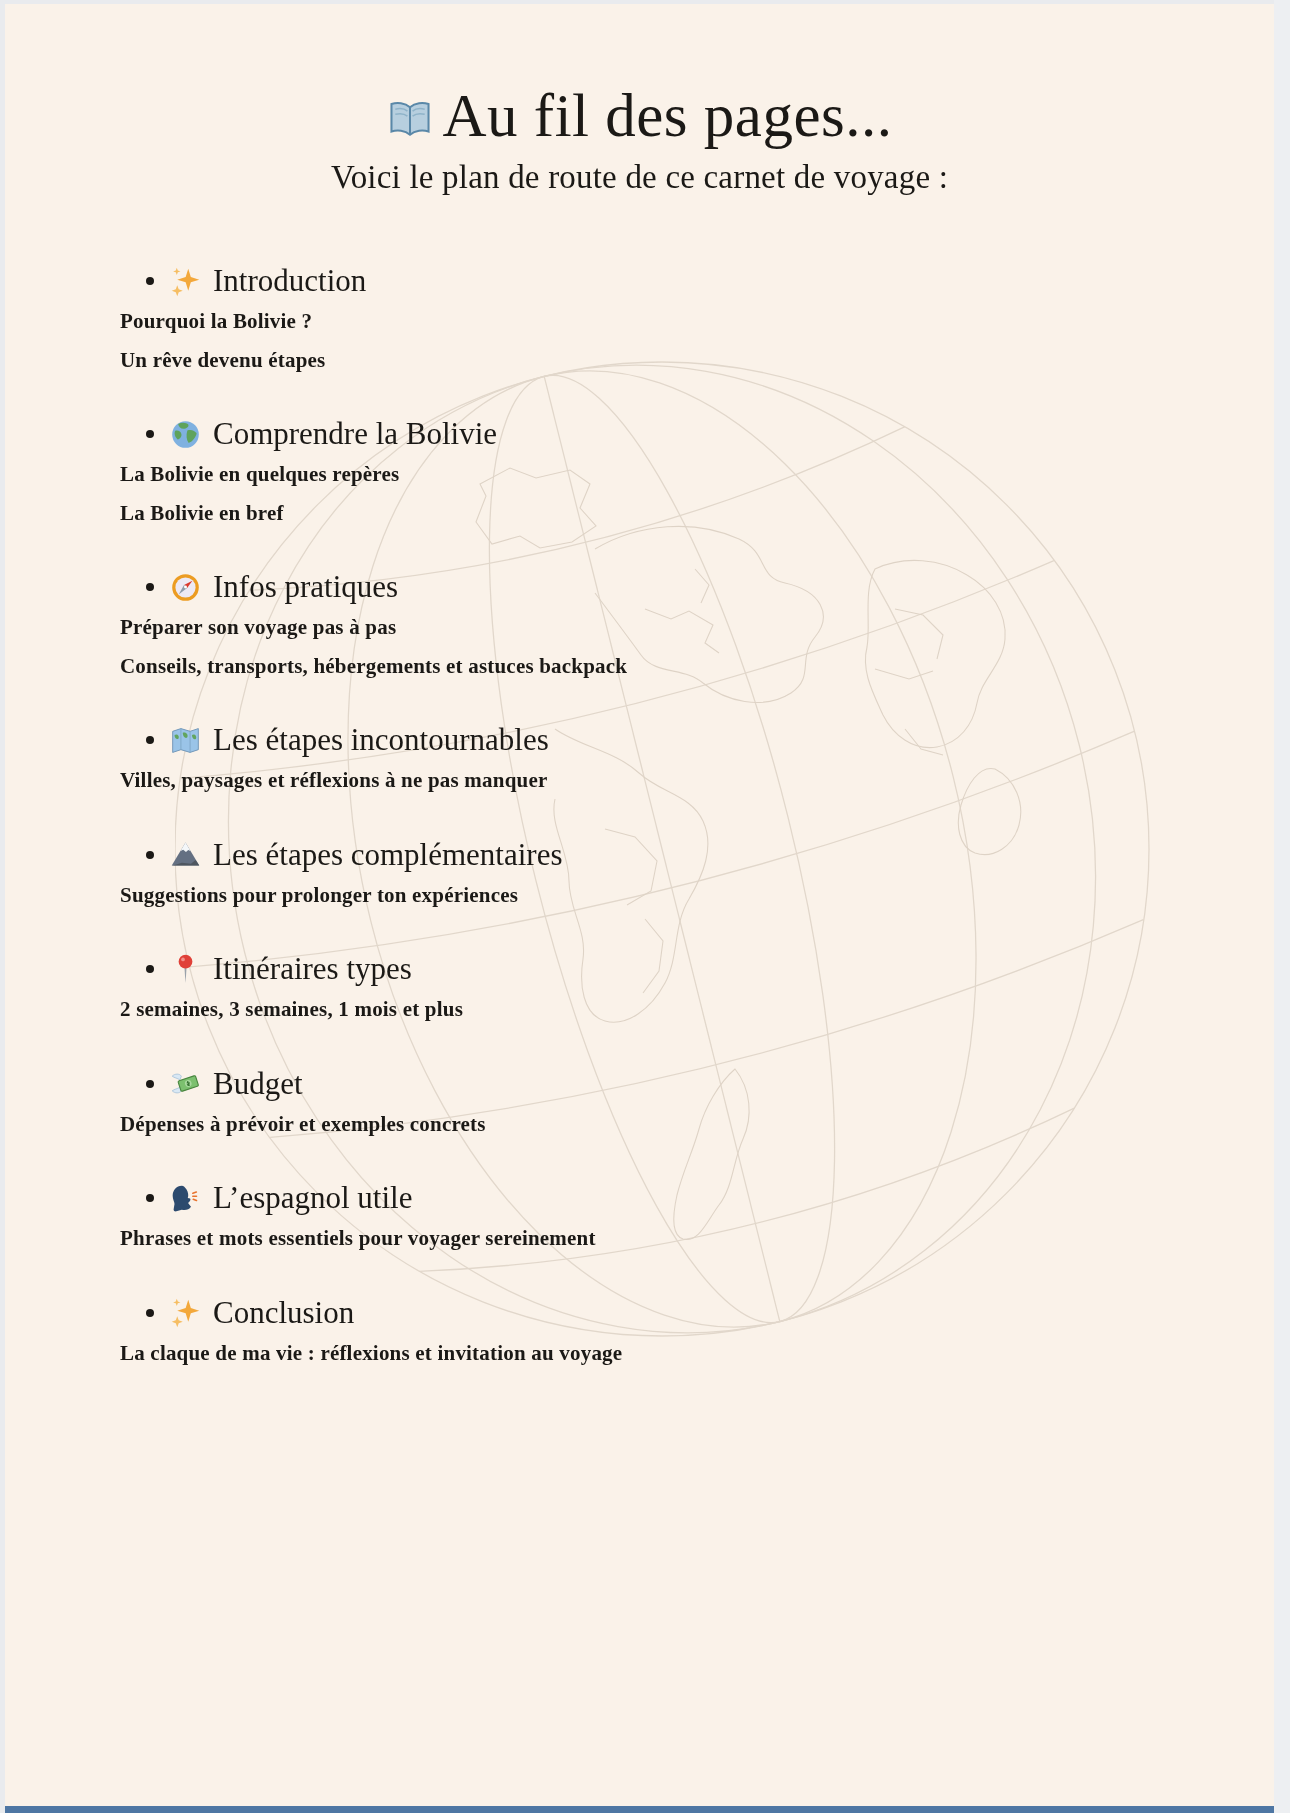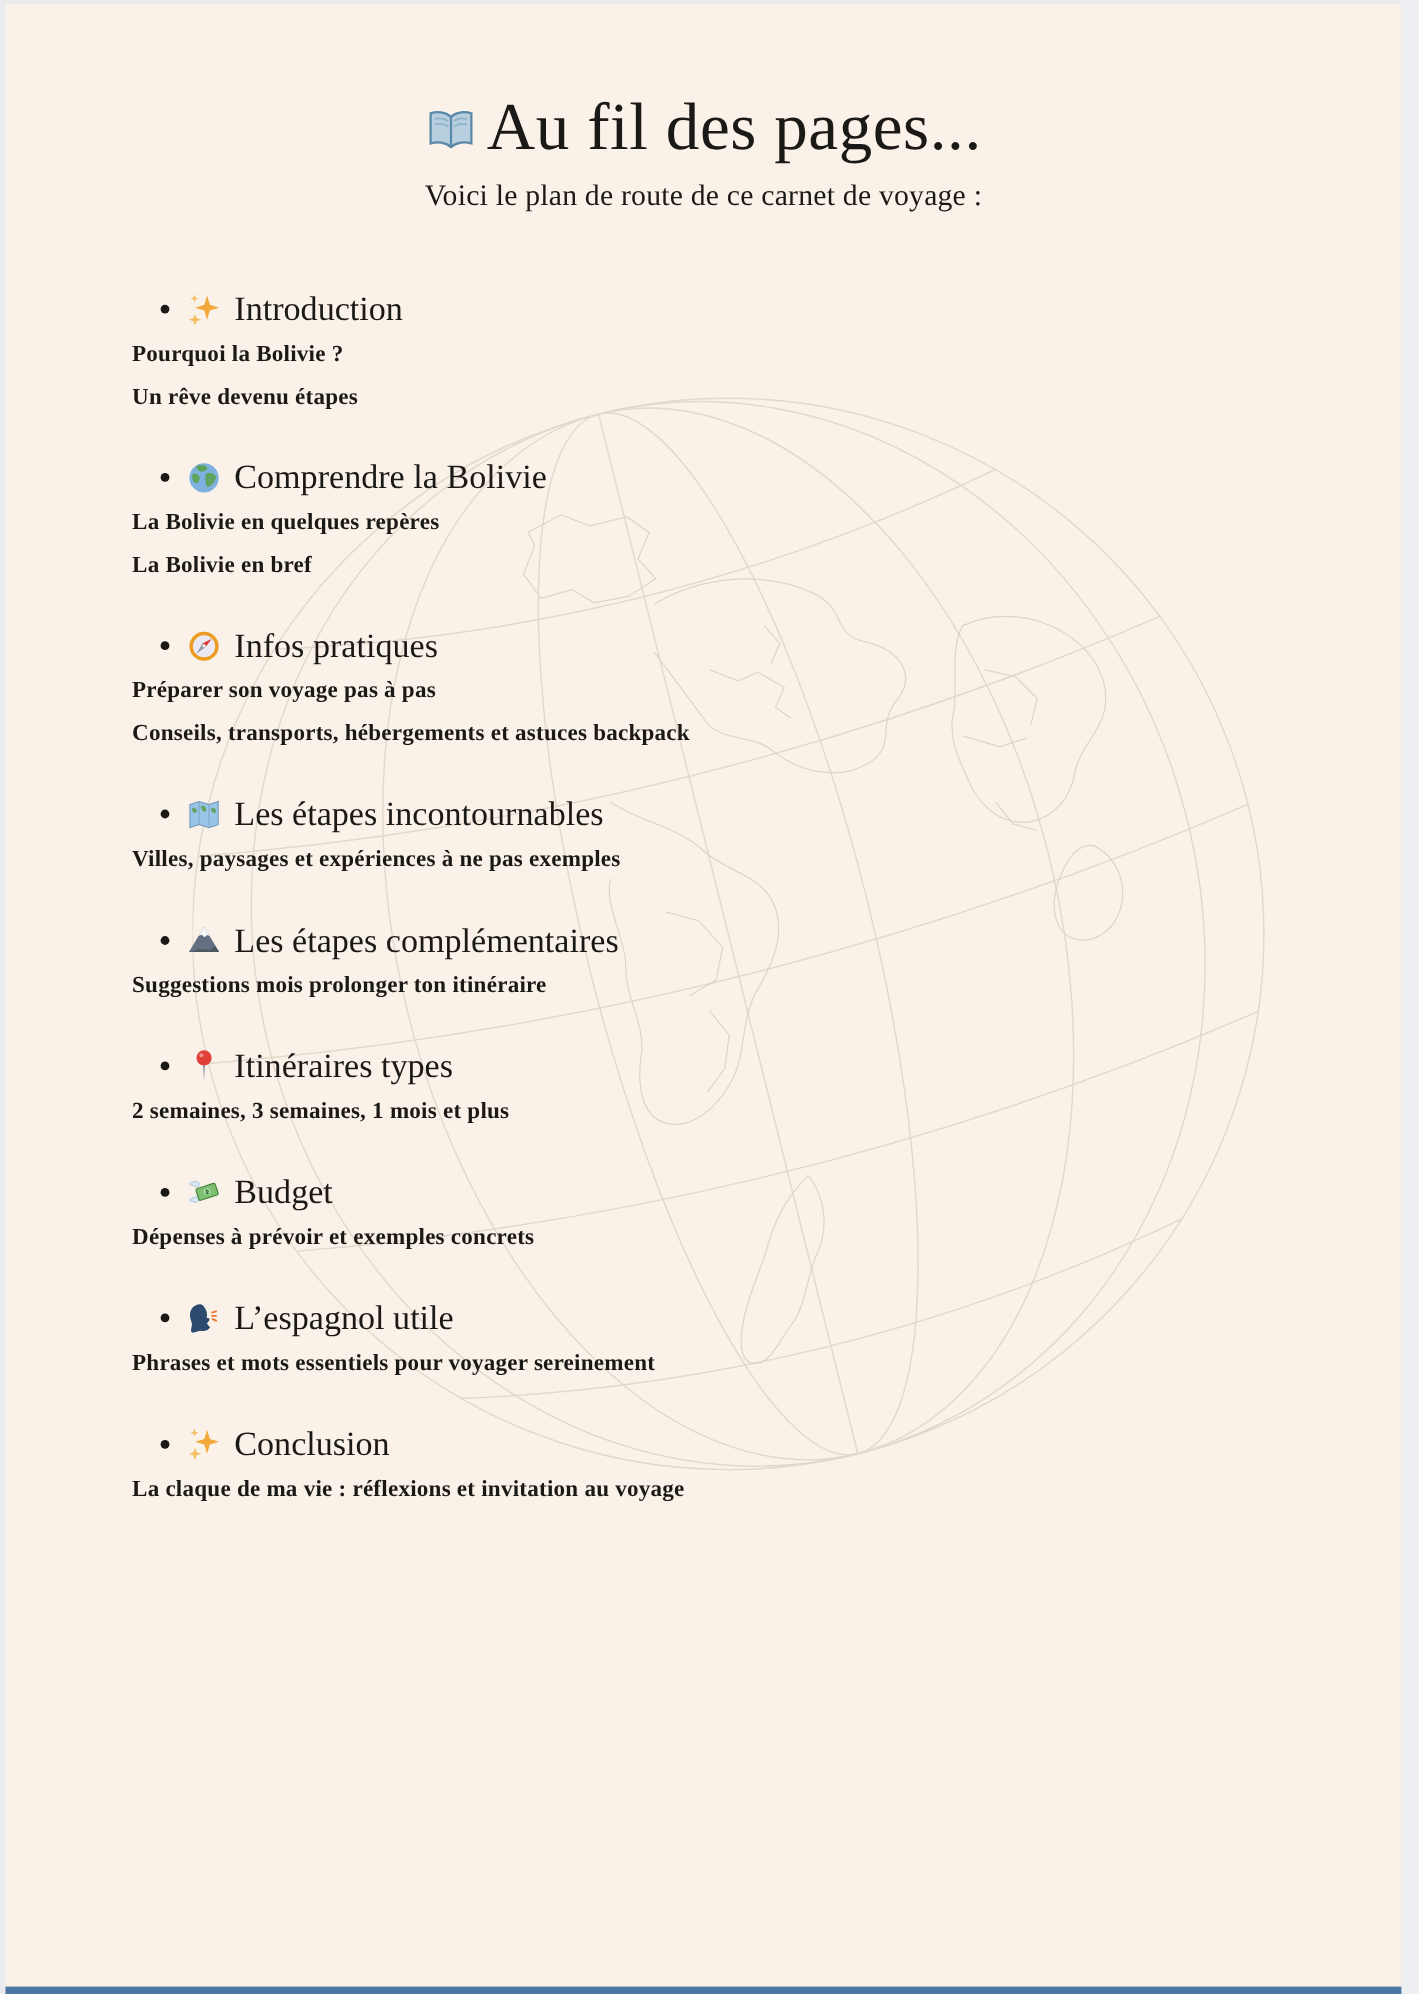--- a/index.html
+++ b/index.html
@@ -23,21 +23,21 @@
     position:absolute; left:5px; right:16px; bottom:0; height:7px;
     background:#4E76A3;
   }
   .bg-globe {
     position:absolute; left:170px; top:305px; width:975px; height:1080px;
     pointer-events:none;
   }
   .header { padding-top:84px; text-align:center; color:#1b1916; position:relative; }
   .title-row { font-size:61px; line-height:56px; letter-spacing:0.5px; }
   .title-row .em { width:46px; height:46px; vertical-align:-7px; margin-right:10px; }
-  .subtitle { font-size:27px; line-height:42px; margin-top:12px; letter-spacing:0.2px; }
+  .subtitle { font-size:33px; line-height:42px; margin-top:12px; letter-spacing:0.2px; }
   .toc { margin-top:62px; padding-left:115px; padding-right:40px; color:#1b1916; position:relative; }
   .section { margin-bottom:34px; }
   .section-heading {
     display:flex; align-items:center; gap:11px;
     margin-left:26px; font-size:31px; line-height:42px;
   }
   .bullet { width:8px; height:8px; border-radius:50%; background:#1b1916; flex:0 0 auto; margin-right:4px; }
   .em { display:inline-block; width:33px; height:33px; flex:0 0 auto; }
   .heading-text { white-space:nowrap; }
   .subline { font-size:21px; line-height:38.5px; letter-spacing:0.2px;font-weight:bold; }
@@ -190,33 +190,33 @@
       </div>
 
       <div class="section">
         <div class="section-heading">
           <span class="bullet"></span>
           <svg class="em">
               <use href="#i-map"></use>
             </svg>
           <span class="heading-text">Les étapes incontournables</span>
         </div>
-        <div class="subline">Villes, paysages et expériences à ne pas exemples</div>
+        <div class="subline">Villes, paysages et réflexions à ne pas manquer</div>
         <div class="subline"></div>
       </div>
 
       <div class="section">
         <div class="section-heading">
           <span class="bullet"></span>
           <svg class="em">
               <use href="#i-mountain"></use>
             </svg>
           <span class="heading-text">Les étapes complémentaires</span>
         </div>
-        <div class="subline">Suggestions mois prolonger ton itinéraire</div>
+        <div class="subline">Suggestions pour prolonger ton expériences</div>
         <div class="subline"></div>
       </div>
 
       <div class="section">
         <div class="section-heading">
           <span class="bullet"></span>
           <svg class="em">
               <use href="#i-pin"></use>
             </svg>
           <span class="heading-text">Itinéraires types</span>

